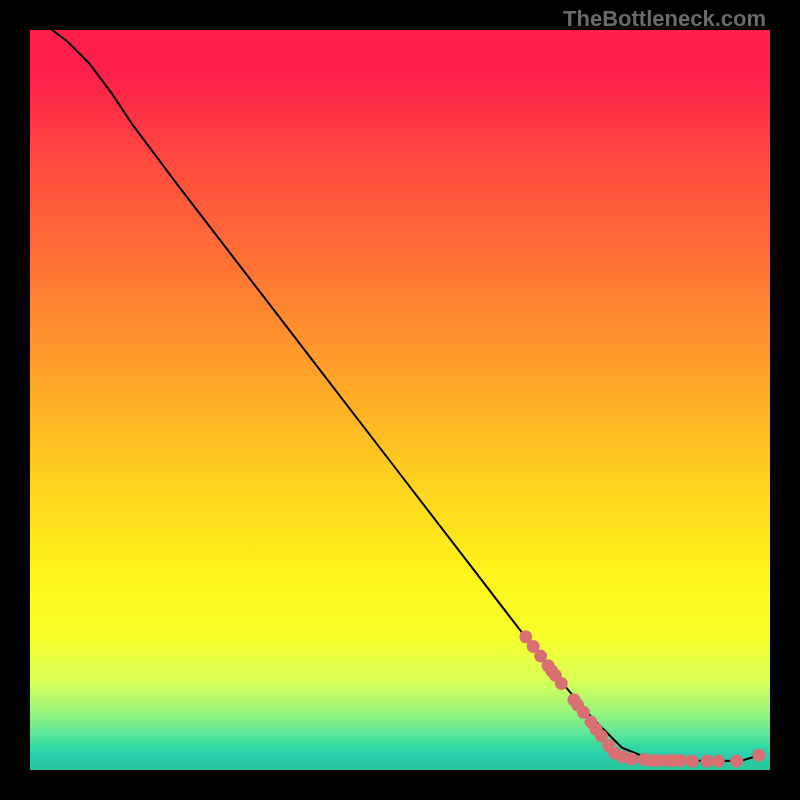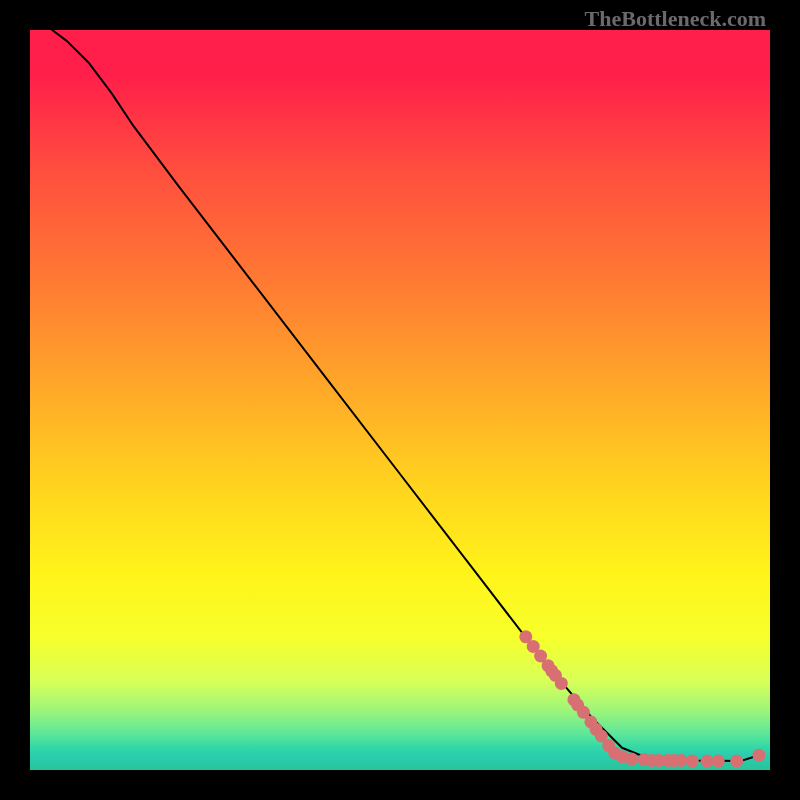--- a/index.html
+++ b/index.html
@@ -9,21 +9,20 @@
     height: 800px;
     background: #000;
     overflow: hidden;
     font-family: Arial, Helvetica, sans-serif;
   }
   .frame {
     position: relative;
     width: 800px;
     height: 800px;
     background: #000;
-    font-family: Liberation Serif, serif;
   }
   .plot {
     position: absolute;
     left: 30px;
     top: 30px;
     width: 740px;
     height: 740px;
   }
   .gradient {
     position: absolute;

